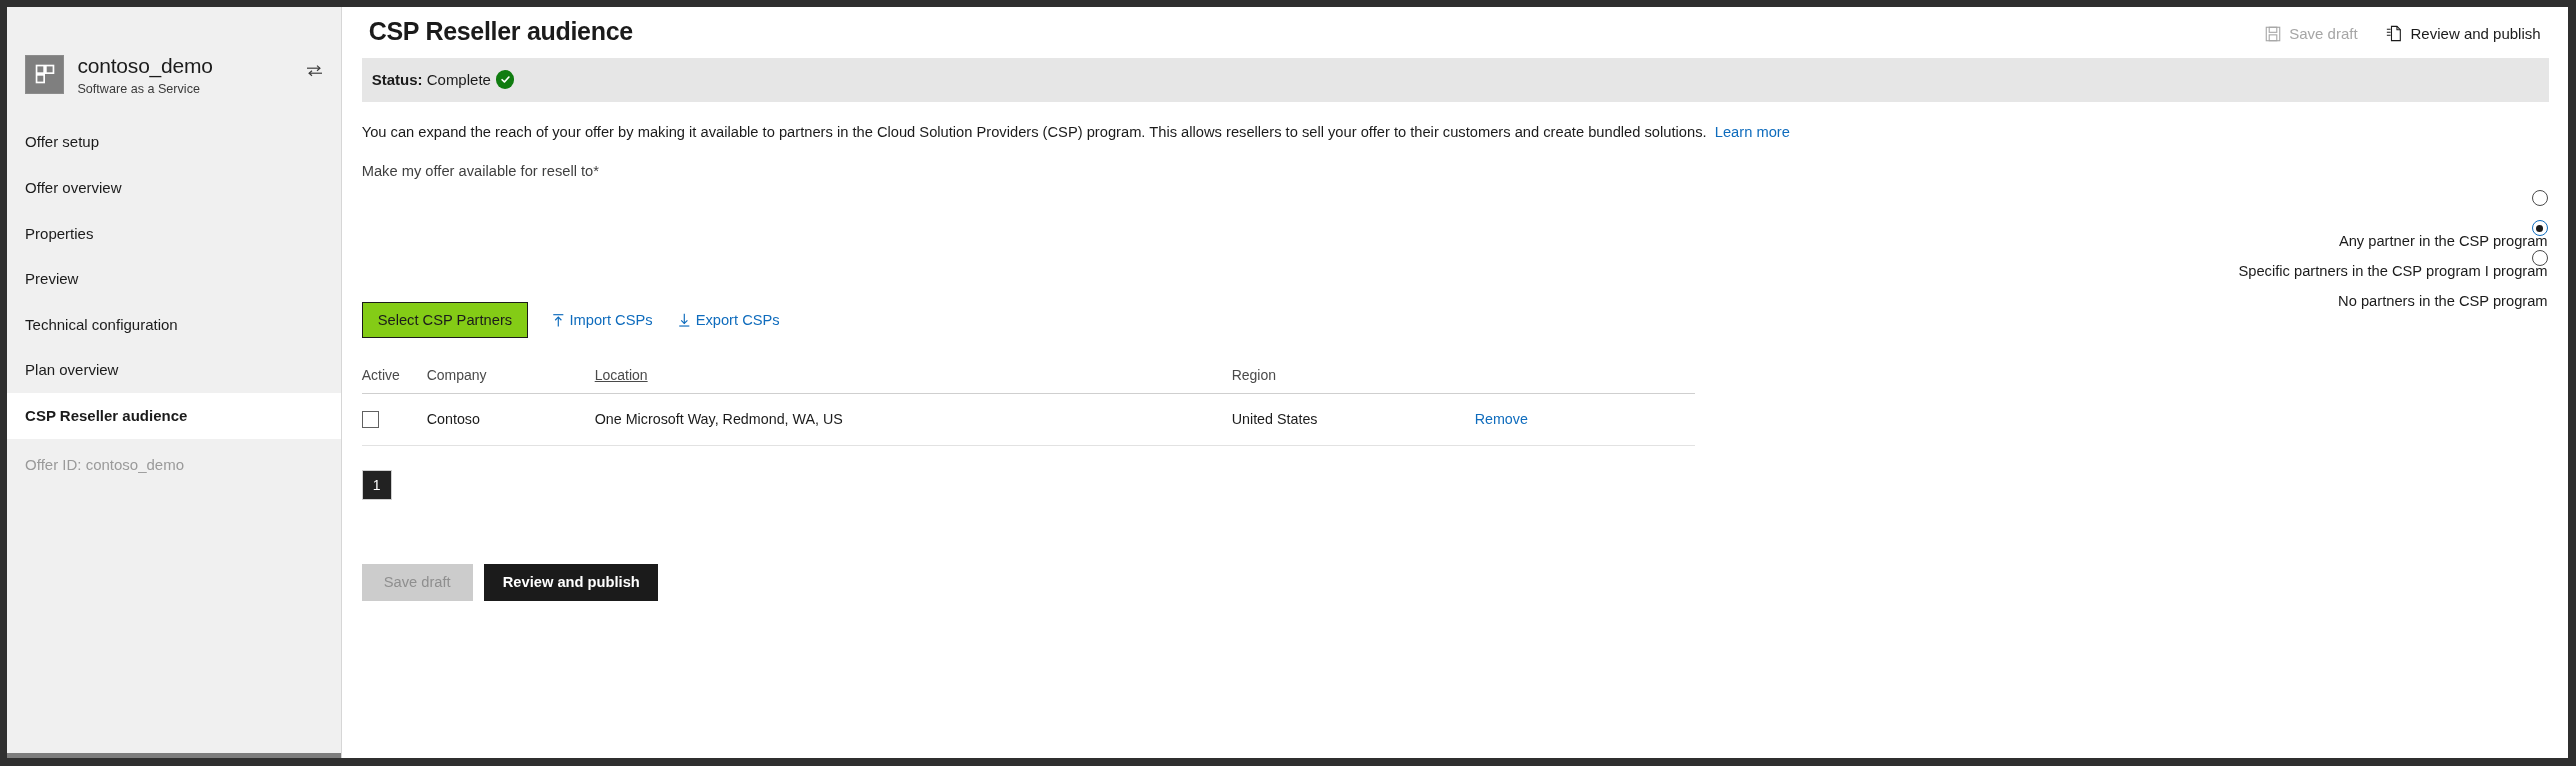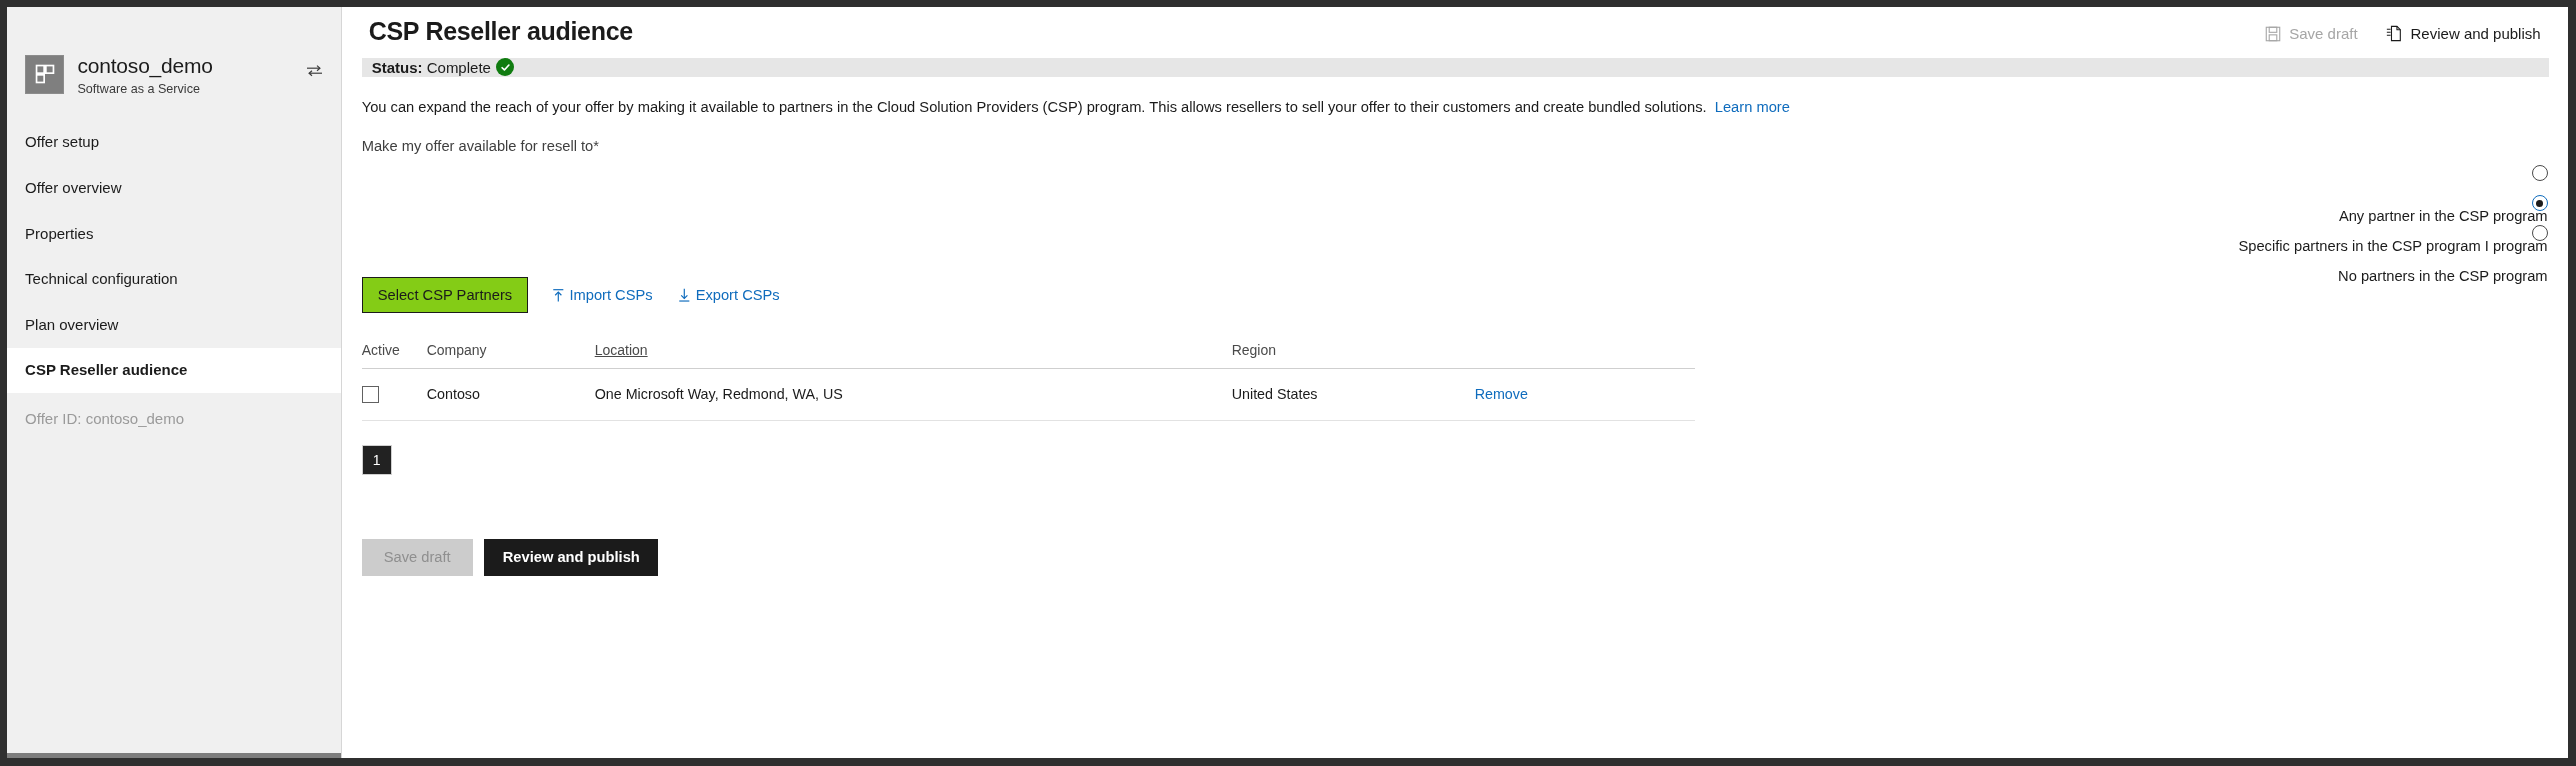--- a/index.html
+++ b/index.html
@@ -152,21 +152,21 @@
     cursor: pointer;
     padding: 1.7px 0;
   }
   .top-action.disabled { color: #a6a6a6; cursor: default; }
   .top-action.enabled  { color: #1b1b1b; }
   .top-action svg { display: block; flex: 0 0 auto; }
 
   .status-bar {
     margin: 11.7px 18.4px 0 20px;
     background: #e6e6e6;
-    height: 19px;
+    height: 44px;
     display: flex;
     align-items: center;
     padding: 0 10px;
     gap: 5px;
   }
   .status-text { font-size: 15px; color: #1b1b1b; }
   .status-text b { font-weight: 700; }
   .status-check {
     width: 18.4px; height: 18.4px;
     border-radius: 50%;
@@ -374,20 +374,21 @@
           <path d="M19 11 H4" stroke="#3a3a3a" stroke-width="1.4" fill="none"></path>
           <path d="M7 8 L3.5 11 L7 14" stroke="#3a3a3a" stroke-width="1.4" fill="none"></path>
         </svg>
       </button>
     </div>
 
     <nav class="nav-list">
       <button class="nav-item">Offer setup</button>
       <button class="nav-item">Offer overview</button>
       <button class="nav-item">Properties</button>
+      <button class="nav-item">Preview</button>
       <button class="nav-item">Technical configuration</button>
       <button class="nav-item">Plan overview</button>
       <button class="nav-item selected">CSP Reseller audience</button>
     </nav>
 
     <div class="offer-id">Offer ID: contoso_demo</div>
 
     <div class="sidebar-fill"></div>
     <div class="sidebar-bottom-rule"></div>
   </aside>

